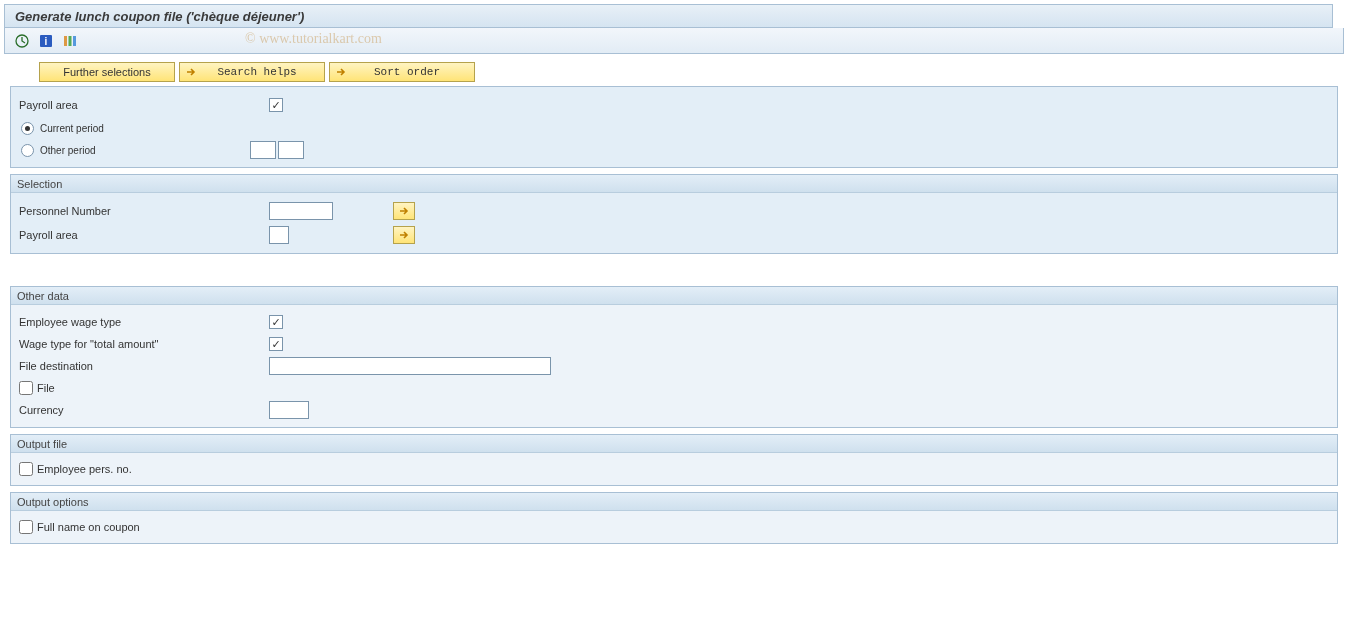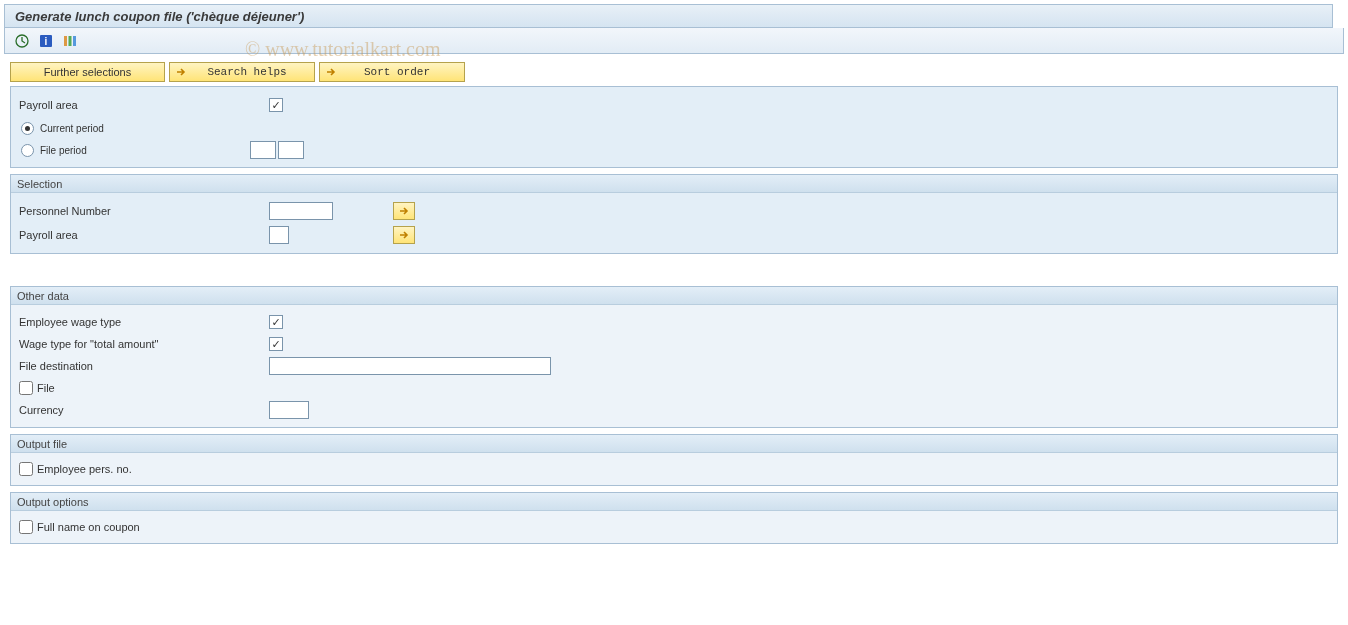--- a/index.html
+++ b/index.html
@@ -44,23 +44,23 @@
     width: 18px;
     height: 18px;
     display: inline-flex;
     align-items: center;
     justify-content: center;
     cursor: pointer;
   }
   .watermark {
     position: absolute;
     left: 240px;
-    top: 10px;
+    top: 3px;
     color: rgba(200,150,80,0.45);
-    font-size: 20px;
+    font-size: 14px;
     font-family: Georgia, serif;
     pointer-events: none;
     text-align: right;
   }
   .content {
     padding: 8px 10px;
   }
   .btn-row {
     display: flex;
     gap: 4px;
@@ -71,21 +71,21 @@
     border: 1px solid #b5a24c;
     height: 20px;
     font-size: 11px;
     color: #333;
     display: flex;
     align-items: center;
     justify-content: center;
     cursor: pointer;
     padding: 0 4px;
   }
-  .yellow-btn.w1 { width: 155px; }
+  .yellow-btn.w1 { width: 136px; margin-left: 29px; }
   .yellow-btn.with-arrow { width: 146px; position: relative; padding-left: 14px; text-align: center; font-family: Liberation Mono, monospace; }
   .yellow-btn .arrow-left {
     position: absolute;
     left: 4px;
     top: 2px;
     width: 14px;
     height: 14px;
     display: flex;
     align-items: center;
     justify-content: center;
@@ -275,21 +275,21 @@
         <span class="small-check">✓</span>
       </div>
       <div class="radio-row">
         <span class="radio">
             <span class="dot"></span>
           </span>
         <span class="radio-label">Current period</span>
       </div>
       <div class="radio-row">
         <span class="radio"></span>
-        <span class="radio-label" style="width:210px">File period</span>
+        <span class="radio-label" style="width:210px">Other period</span>
         <input class="input-small" value="" style="">
         <input class="input-small" style="margin-left: 2px;" value="">
       </div>
     </div>
   </div>
 
   <div class="group">
     <div class="group-header">Selection</div>
     <div class="group-body">
       <div class="field-row">

